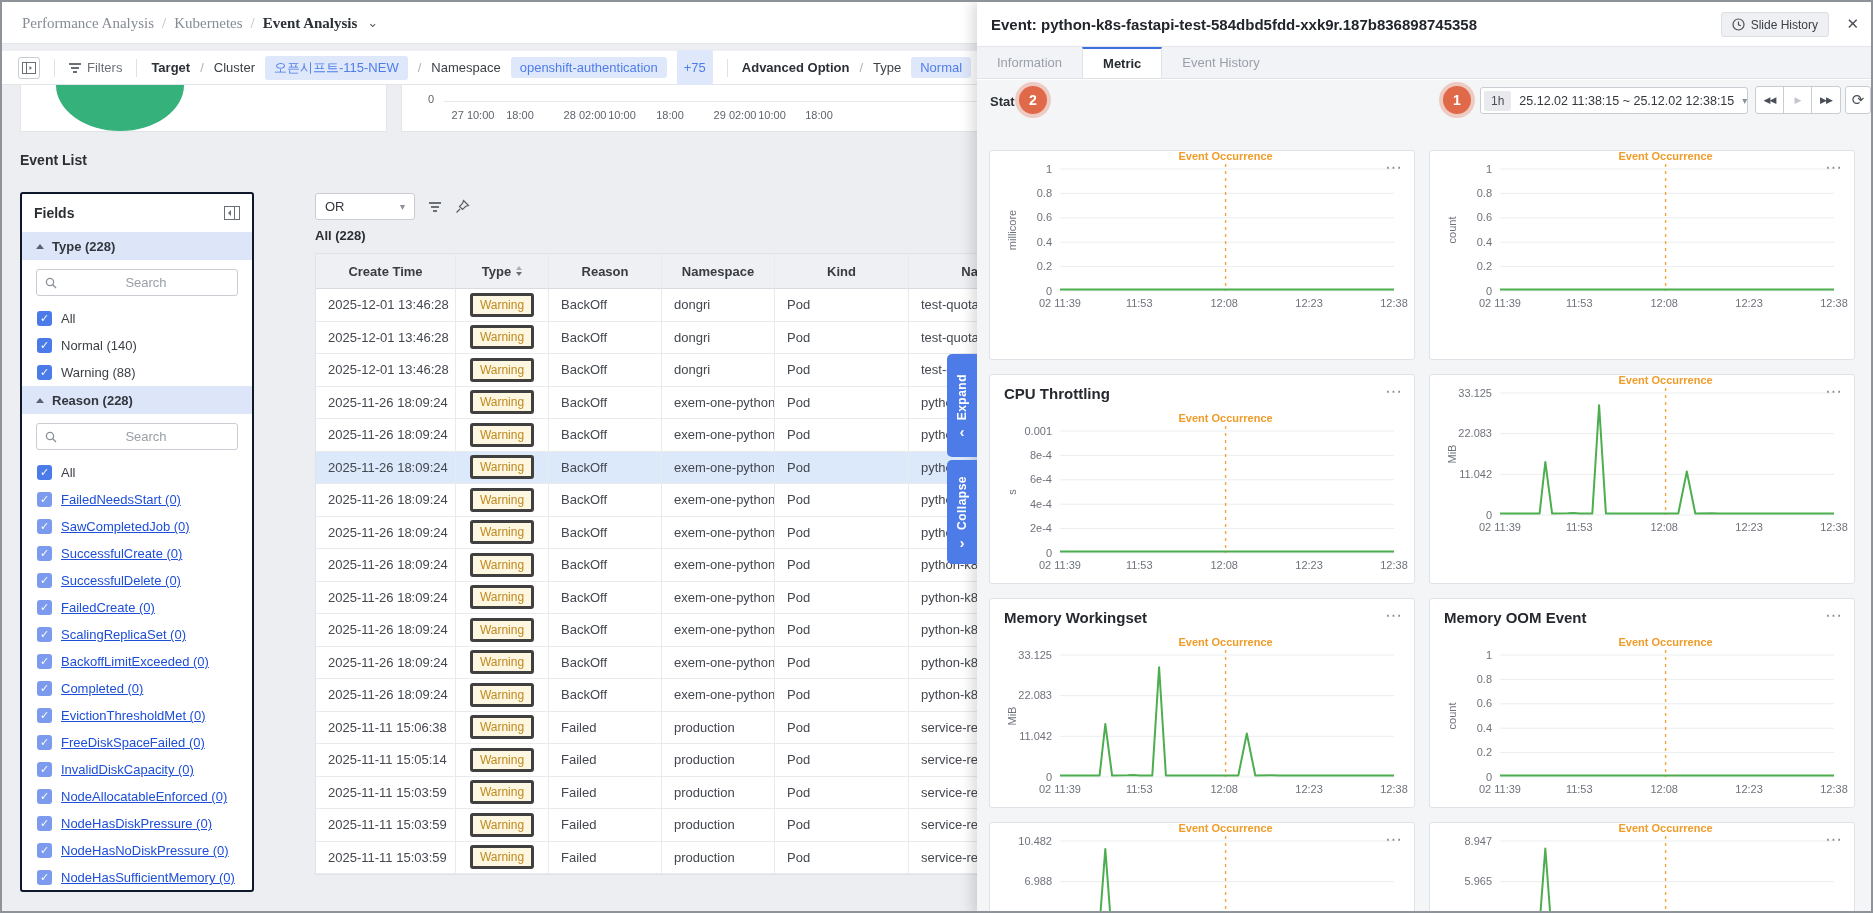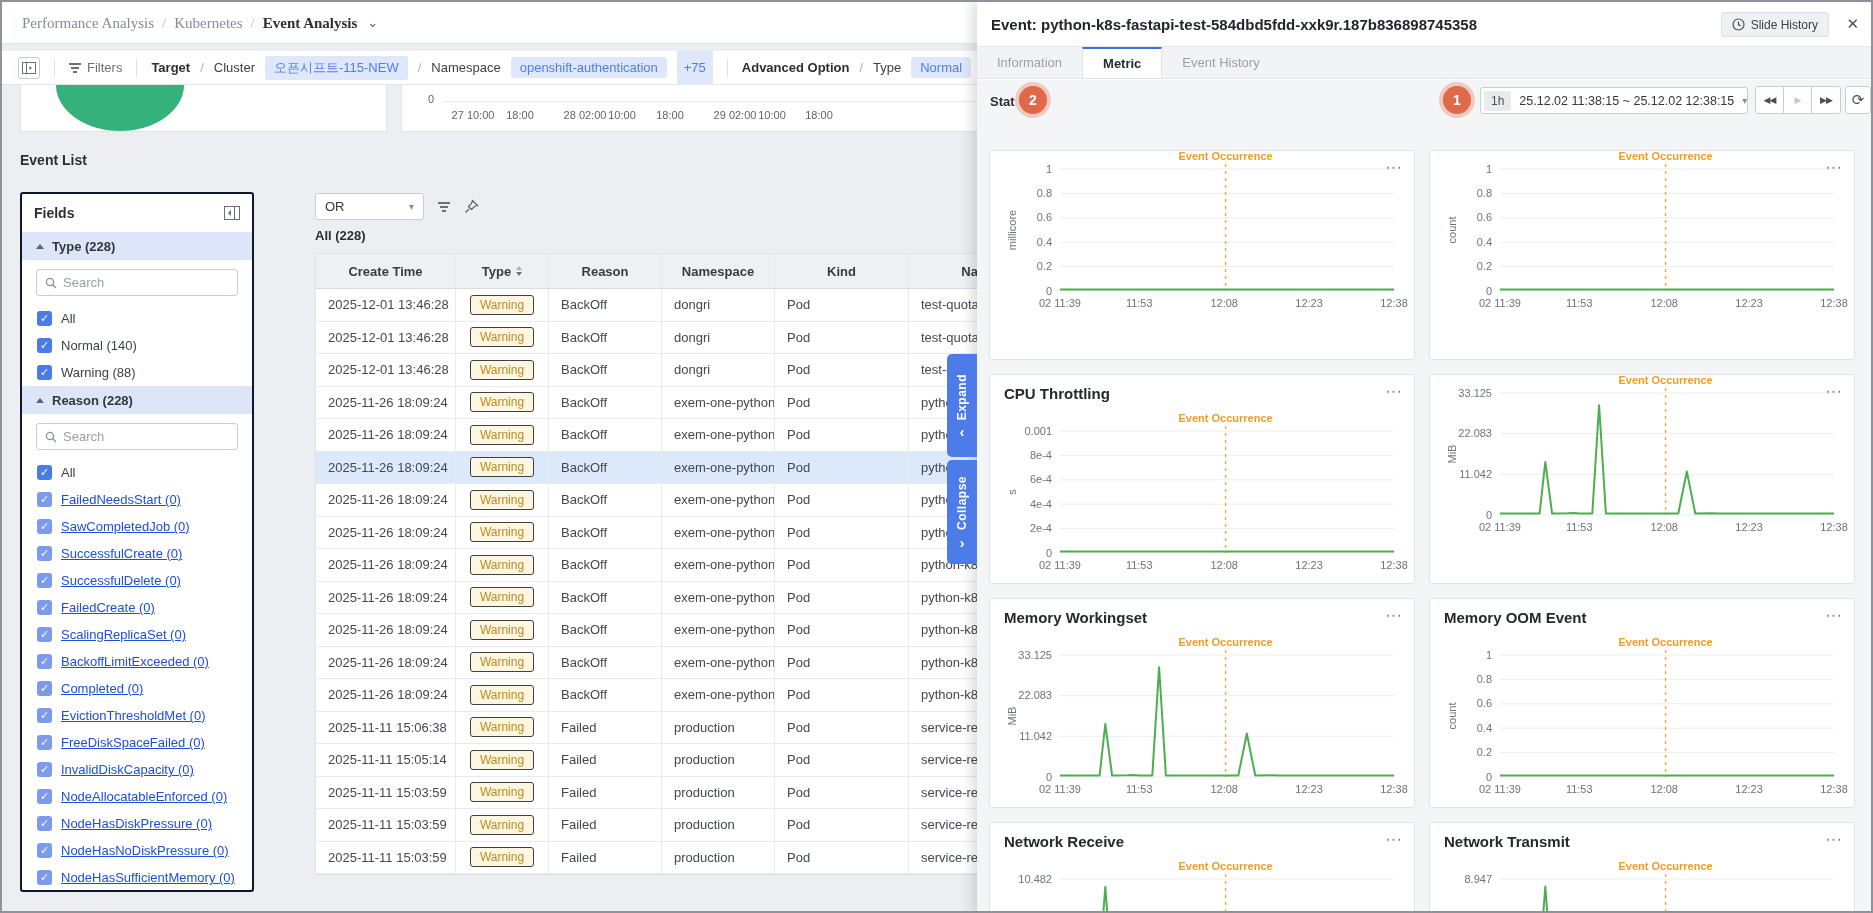--- a/index.html
+++ b/index.html
@@ -37,44 +37,44 @@
 
   
   .event-list-title{position:absolute;left:18px;top:150px;font-size:14px;font-weight:bold;color:#2b2f33;}
   .fields-card{position:absolute;left:18px;top:190px;width:234px;height:700px;background:#fff;border:2px solid #0f172a;border-radius:3px;overflow:hidden;}
   .fields-head{height:38px;display:flex;align-items:center;justify-content:space-between;padding:0 12px;}
   .fields-title{font-size:14px;font-weight:bold;color:#2b2f33;}
   .sec-bar{height:28px;background:#dce6f8;display:flex;align-items:center;gap:8px;padding:0 14px;cursor:pointer;}
   .chev-up{width:0;height:0;border-left:4px solid transparent;border-right:4px solid transparent;border-bottom:5px solid #5a6270;}
   .sec-label{font-size:13px;font-weight:bold;color:#33373d;}
   .search-box{margin:9px 14px;height:27px;border:1px solid #c9ccd2;border-radius:3px;display:flex;align-items:center;padding:0 8px;gap:6px;background:#fff;}
-  .search-input{border:none;outline:none;flex:1;font-size:13px;color:#3c4148;font-family:"Liberation Sans",sans-serif;min-width:0;}
+  .search-input{border:none;outline:none;flex:1;font-size:13px;color:#3c4148;font-family:"Liberation Sans",sans-serif;min-width:0;text-align:center;}
   .search-input::placeholder{color:#9aa0a8;}
   .check-item{display:flex;align-items:center;gap:9px;height:27px;padding-left:15px;cursor:pointer;}
   .cb{width:15px;height:15px;border-radius:3px;background:#4a7be8;color:#fff;font-size:11px;line-height:15px;text-align:center;flex:none;}
   .check-item.muted .cb{background:#7d9bee;}
   .ck-label{font-size:13px;color:#3c4148;white-space:nowrap;}
   .check-item.muted .ck-label{color:#1d4ed8;text-decoration:underline;}
 
   
   .filter-row{position:absolute;left:313px;top:191px;display:flex;align-items:center;gap:14px;}
-  .or-select{width:109px;height:27px;border:1px solid #c9ccd2;border-radius:3px;background:#fff;display:flex;align-items:center;justify-content:space-between;padding:0 9px;font-size:13px;color:#33373d;cursor:pointer;}
+  .or-select{width:100px;height:27px;border:1px solid #c9ccd2;border-radius:3px;background:#fff;display:flex;align-items:center;justify-content:space-between;padding:0 9px;font-size:13px;color:#33373d;cursor:pointer;}
   .sel-caret{color:#8a9097;font-size:10px;}
   .row-icon{color:#5a6068;display:flex;align-items:center;}
   .count-label{position:absolute;left:313px;top:226px;font-size:13px;font-weight:bold;color:#2b2f33;}
   .table-wrap{position:absolute;left:313px;top:251px;width:662px;height:635px;overflow:hidden;}
   .t-table{width:733px;border:1px solid #dfe2e6;background:#fff;}
   .t-row{display:flex;height:32.5px;}
   .t-row.hdr{height:35px;background:#eef0f3;}
   .t-row.selected .t-cell{background:#dce9fb;}
   .t-cell{display:flex;align-items:center;padding:0 12px;font-size:13px;color:#43474e;border-right:1px solid #e8eaed;border-bottom:1px solid #e8eaed;overflow:hidden;white-space:nowrap;flex:none;background:#fff;}
   .t-row.hdr .t-cell{background:#eef0f3;justify-content:center;font-weight:bold;color:#383c42;border-bottom:1px solid #d8dbe0;gap:5px;}
   .c0{width:140px;} .c1{width:93px;} .c2{width:113px;} .c3{width:113px;} .c4{width:134px;} .c5{width:140px;border-right:none;}
   .ctr{justify-content:center;}
-  .warn-badge{display:inline-block;min-width:64px;text-align:center;background:#fdf6e1;border:1px solid #404040;color:#bf8a1e;font-size:12px;border-radius:3px;padding:2px 6px;}
+  .warn-badge{display:inline-block;min-width:64px;text-align:center;background:#fdf6e1;border:3px solid #404040;color:#bf8a1e;font-size:12px;border-radius:3px;padding:2px 6px;}
   .sort{display:inline-flex;flex-direction:column;gap:2px;cursor:pointer;}
   .s-up{width:0;height:0;border-left:3.5px solid transparent;border-right:3.5px solid transparent;border-bottom:4px solid #aab0b8;display:block;}
   .s-dn{width:0;height:0;border-left:3.5px solid transparent;border-right:3.5px solid transparent;border-top:4px solid #6b7077;display:block;}
 
   
   .slide-tab{position:absolute;left:945px;width:30px;background:#4d7ce8;color:#fff;border-radius:5px 0 0 5px;display:flex;flex-direction:column;align-items:center;justify-content:center;gap:7px;cursor:pointer;z-index:30;}
   .slide-tab .word{writing-mode:vertical-rl;transform:rotate(180deg);font-size:12px;font-weight:bold;letter-spacing:.5px;}
   .slide-tab .chev{font-size:14px;font-weight:bold;line-height:10px;}
   .tab-expand{top:352px;height:103px;}
   .tab-collapse{top:458px;height:104px;}
@@ -715,21 +715,20 @@
             <text x="149.25423728813558" y="156" text-anchor="middle" class="tick">11:53</text>
             <text x="234.16949152542372" y="156" text-anchor="middle" class="tick">12:08</text>
             <text x="319.08474576271186" y="156" text-anchor="middle" class="tick">12:23</text>
             <text x="404" y="156" text-anchor="middle" class="tick">12:38</text>
             <line x1="235.58474576271186" x2="235.58474576271186" y1="13" y2="140" stroke="#f2a33c" stroke-width="1.4" stroke-dasharray="3 4"></line>
             <text x="235.58474576271186" y="9" text-anchor="middle" class="evt">Event Occurrence</text>
             <polyline points="70.0,138.5 404.0,138.5" fill="none" stroke="#4cae4f" stroke-width="2" stroke-linejoin="round"></polyline>
           </svg>
         </div>
         <div class="chart-card">
-          <div class="chart-head"><span class="chart-title">Network Receive</span></div>
           <span class="dots">⋯</span>
           <svg width="424" height="164" viewBox="0 0 424 164" class="chart-svg">
             <line x1="70" x2="404" y1="140" y2="140" stroke="#ebedf0" stroke-width="1"></line>
             <text x="62" y="143.5" text-anchor="end" class="tick">0</text>
             <line x1="70" x2="404" y1="99.33333333333333" y2="99.33333333333333" stroke="#ebedf0" stroke-width="1"></line>
             <text x="62" y="102.83333333333333" text-anchor="end" class="tick">3.494</text>
             <line x1="70" x2="404" y1="58.66666666666666" y2="58.66666666666666" stroke="#ebedf0" stroke-width="1"></line>
             <text x="62" y="62.16666666666666" text-anchor="end" class="tick">6.988</text>
             <line x1="70" x2="404" y1="18" y2="18" stroke="#ebedf0" stroke-width="1"></line>
             <text x="62" y="21.5" text-anchor="end" class="tick">10.482</text>
@@ -737,21 +736,20 @@
             <text x="149.25423728813558" y="156" text-anchor="middle" class="tick">11:53</text>
             <text x="234.16949152542372" y="156" text-anchor="middle" class="tick">12:08</text>
             <text x="319.08474576271186" y="156" text-anchor="middle" class="tick">12:23</text>
             <text x="404" y="156" text-anchor="middle" class="tick">12:38</text>
             <line x1="235.58474576271186" x2="235.58474576271186" y1="13" y2="140" stroke="#f2a33c" stroke-width="1.4" stroke-dasharray="3 4"></line>
             <text x="235.58474576271186" y="9" text-anchor="middle" class="evt">Event Occurrence</text>
             <polyline points="70.0,138.5 106.8,138.5 115.3,25.9 123.8,138.5 404.0,138.5" fill="none" stroke="#4cae4f" stroke-width="2" stroke-linejoin="round"></polyline>
           </svg>
         </div>
         <div class="chart-card">
-          <div class="chart-head"><span class="chart-title">Network Transmit</span></div>
           <span class="dots">⋯</span>
           <svg width="424" height="164" viewBox="0 0 424 164" class="chart-svg">
             <line x1="70" x2="404" y1="140" y2="140" stroke="#ebedf0" stroke-width="1"></line>
             <text x="62" y="143.5" text-anchor="end" class="tick">0</text>
             <line x1="70" x2="404" y1="99.33787861853133" y2="99.33787861853133" stroke="#ebedf0" stroke-width="1"></line>
             <text x="62" y="102.83787861853133" text-anchor="end" class="tick">2.982</text>
             <line x1="70" x2="404" y1="58.66212138146864" y2="58.66212138146864" stroke="#ebedf0" stroke-width="1"></line>
             <text x="62" y="62.16212138146864" text-anchor="end" class="tick">5.965</text>
             <line x1="70" x2="404" y1="18" y2="18" stroke="#ebedf0" stroke-width="1"></line>
             <text x="62" y="21.5" text-anchor="end" class="tick">8.947</text>

